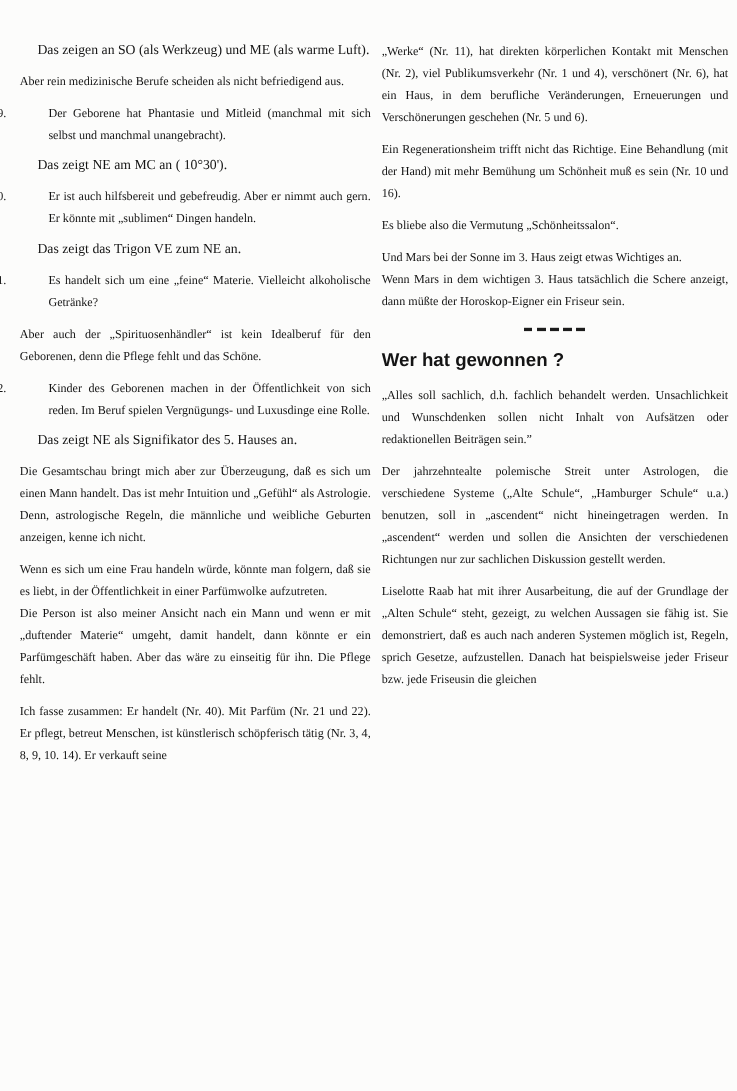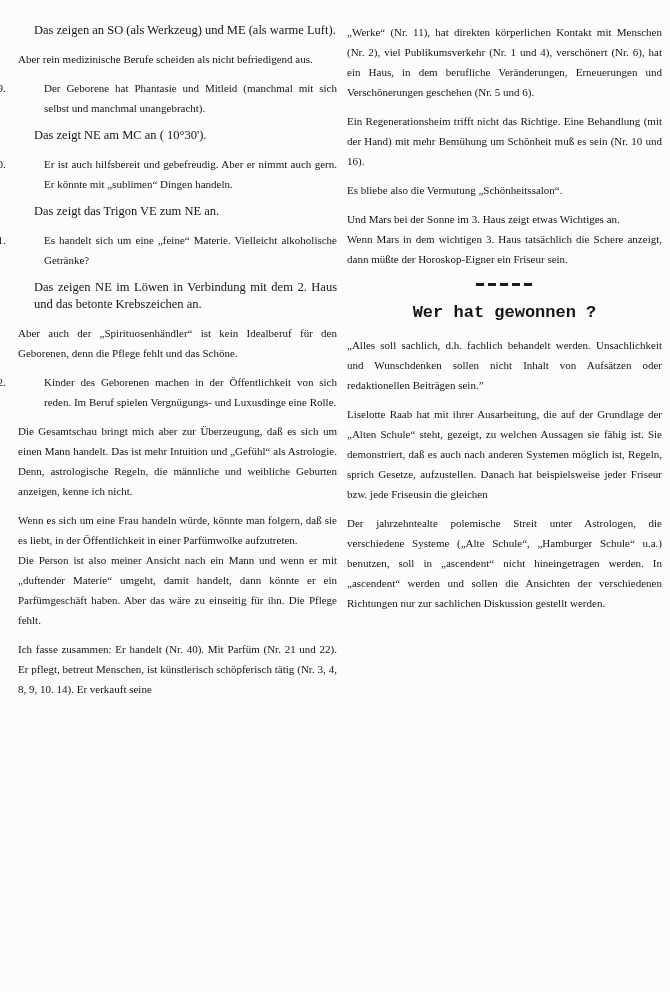--- a/index.html
+++ b/index.html
@@ -8,21 +8,21 @@
     background: #fbfbfa;
     font-family: "Liberation Serif", serif;
     color: #141414;
   }
   .page {
     position: relative;
     box-sizing: border-box;
     width: 670px;
     height: 992px;
     background: #fcfcfb;
-    padding: 22px 8px 0 18px;
+    padding: 37px 8px 0 18px;
     display: flex;
     gap: 10px;
     overflow: hidden;
   }
   .col { box-sizing: border-box; }
   .col-left  { width: 320px; }
   .col-right { width: 316px; }
 
   .blk {
     margin: 0 0 9px 0;
@@ -48,25 +48,25 @@
   }
   .item .num {
     position: absolute;
     left: -26px;
     top: 0;
     width: 26px;
     text-align: left;
   }
 
   .heading {
-    font-family: Liberation Mono, monospace;
+    font-family: Liberation Sans, sans-serif;
     font-weight: bold;
     font-size: 17px;
     line-height: 22px;
-    text-align: center;
+    text-align: left;
     margin: 16px 0 11px 0;
   }
 
   .dash-sep {
     width: 58px;
     height: 3px;
     margin: 14px auto 10px auto;
     background: repeating-linear-gradient(90deg, #1c1c1c 0 8px, transparent 8px 12px);
   }
 </style>
@@ -92,29 +92,29 @@
       <span>Er ist auch hilfsbereit und gebefreudig. Aber er nimmt auch gern. Er könnte mit „sublimen“ Dingen handeln.</span>
     </div>
 
     <p class="blk note">Das zeigt das Trigon VE zum NE an.</p>
 
     <div class="blk item">
       <span class="num">21.</span>
       <span>Es handelt sich um eine „feine“ Materie. Vielleicht alkoholische Getränke?</span>
     </div>
 
-    <p class="blk note">Das zeigen NE im Löwen in Verbindung mit dem 2. Haus und das betonte Krebszeichen an.</p>
 
     <p class="blk ind">Aber auch der „Spirituosenhändler“ ist kein Idealberuf für den Geborenen, denn die Pflege fehlt und das Schöne.</p>
 
     <div class="blk item">
       <span class="num">22.</span>
       <span>Kinder des Geborenen machen in der Öffentlichkeit von sich reden. Im Beruf spielen Vergnügungs- und Luxusdinge eine Rolle.</span>
     </div>
 
+    <p class="blk note">Das zeigt NE als Signifikator des 5. Hauses an.</p>
 
     <p class="blk">Die Gesamtschau bringt mich aber zur Überzeugung, daß es sich um einen Mann handelt. Das ist mehr Intuition und „Gefühl“ als Astrologie. Denn, astrologische Regeln, die männliche und weibliche Geburten anzeigen, kenne ich nicht.</p>
 
     <p class="blk m0">Wenn es sich um eine Frau handeln würde, könnte man folgern, daß sie es liebt, in der Öffentlichkeit in einer Parfümwolke aufzutreten.</p>
 
     <p class="blk">Die Person ist also meiner Ansicht nach ein Mann und wenn er mit „duftender Materie“ umgeht, damit handelt, dann könnte er ein Parfümgeschäft haben. Aber das wäre zu einseitig für ihn. Die Pflege fehlt.</p>
 
     <p class="blk">Ich fasse zusammen: Er handelt (Nr. 40). Mit Parfüm (Nr. 21 und 22). Er pflegt, betreut Menschen, ist künstlerisch schöpferisch tätig (Nr. 3, 4, 8, 9, 10. 14). Er verkauft seine</p>
   </div>
 
@@ -129,18 +129,18 @@
 
     <p class="blk">Wenn Mars in dem wichtigen 3. Haus tatsächlich die Schere anzeigt, dann müßte der Horoskop-Eigner ein Friseur sein.</p>
 
     <div class="dash-sep"></div>
 
     <h2 class="heading">Wer hat gewonnen ?</h2>
 
 
     <p class="blk">„Alles soll sachlich, d.h. fachlich behandelt werden. Unsachlichkeit und Wunschdenken sollen nicht Inhalt von Aufsätzen oder redaktionellen Beiträgen sein.”</p>
 
+    <p class="blk">Der jahrzehntealte polemische Streit unter Astrologen, die verschiedene Systeme („Alte Schule“, „Hamburger Schule“ u.a.) benutzen, soll in „ascendent“ nicht hineingetragen werden. In „ascendent“ werden und sollen die Ansichten der verschiedenen Richtungen nur zur sachlichen Diskussion gestellt werden.</p>
+
     <p class="blk">Liselotte Raab hat mit ihrer Ausarbeitung, die auf der Grundlage der „Alten Schule“ steht, gezeigt, zu welchen Aussagen sie fähig ist. Sie demonstriert, daß es auch nach anderen Systemen möglich ist, Regeln, sprich Gesetze, aufzustellen. Danach hat beispielsweise jeder Friseur bzw. jede Friseusin die gleichen</p>
-
-    <p class="blk">Der jahrzehntealte polemische Streit unter Astrologen, die verschiedene Systeme („Alte Schule“, „Hamburger Schule“ u.a.) benutzen, soll in „ascendent“ nicht hineingetragen werden. In „ascendent“ werden und sollen die Ansichten der verschiedenen Richtungen nur zur sachlichen Diskussion gestellt werden.</p>
   </div>
 
 </div>
 
 </body></html>

